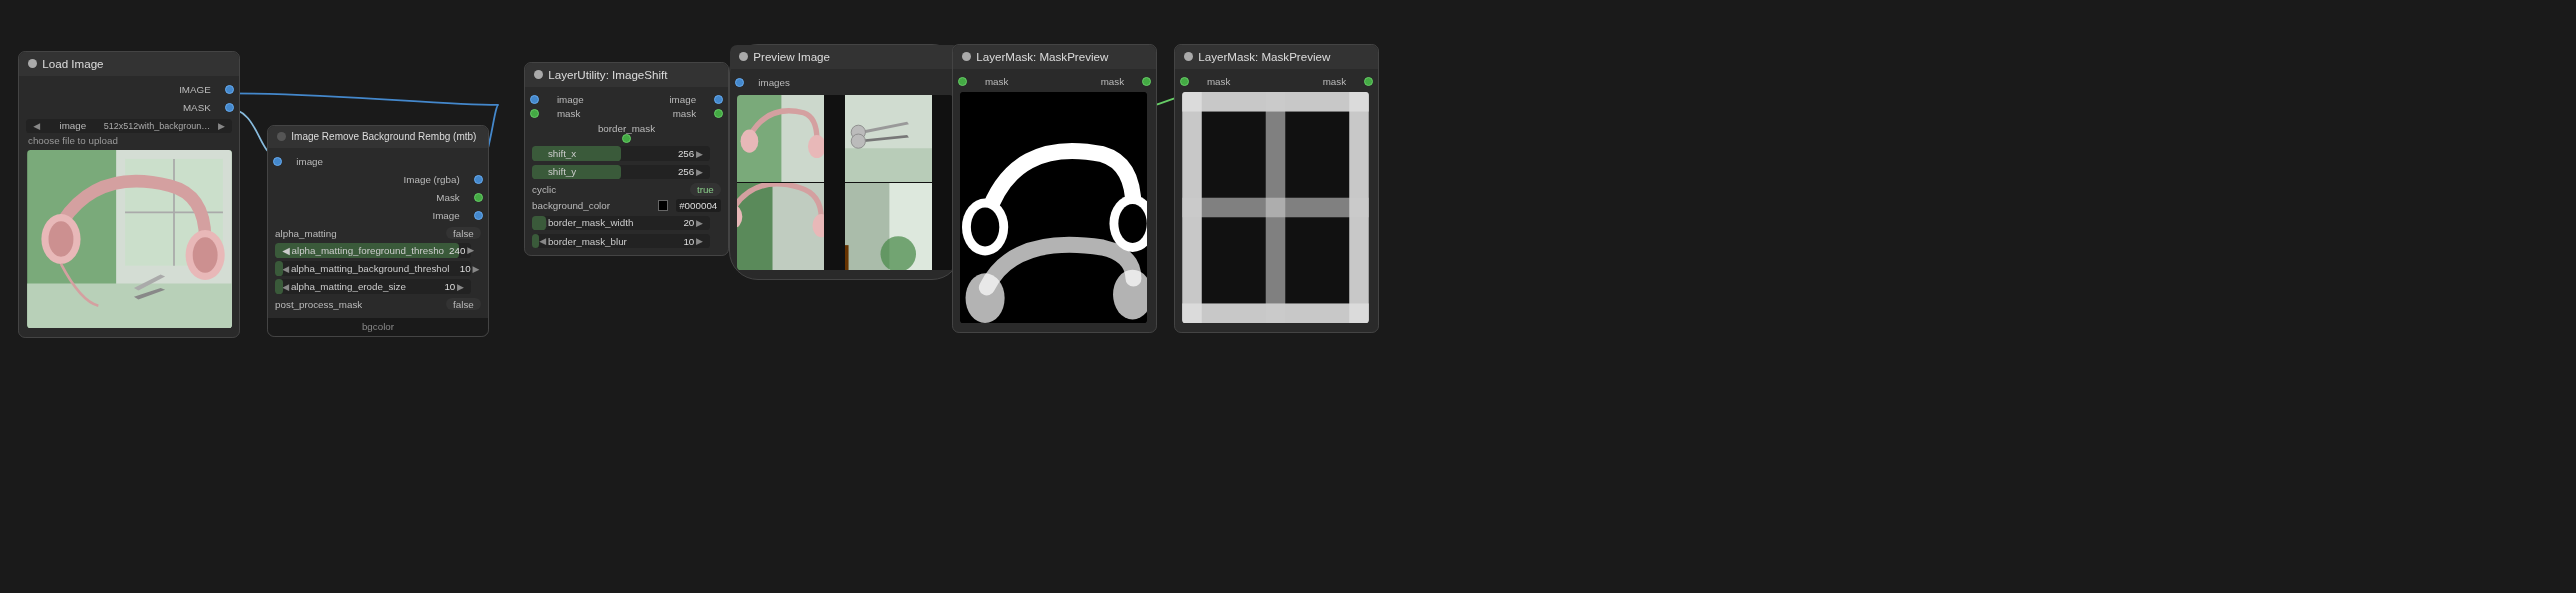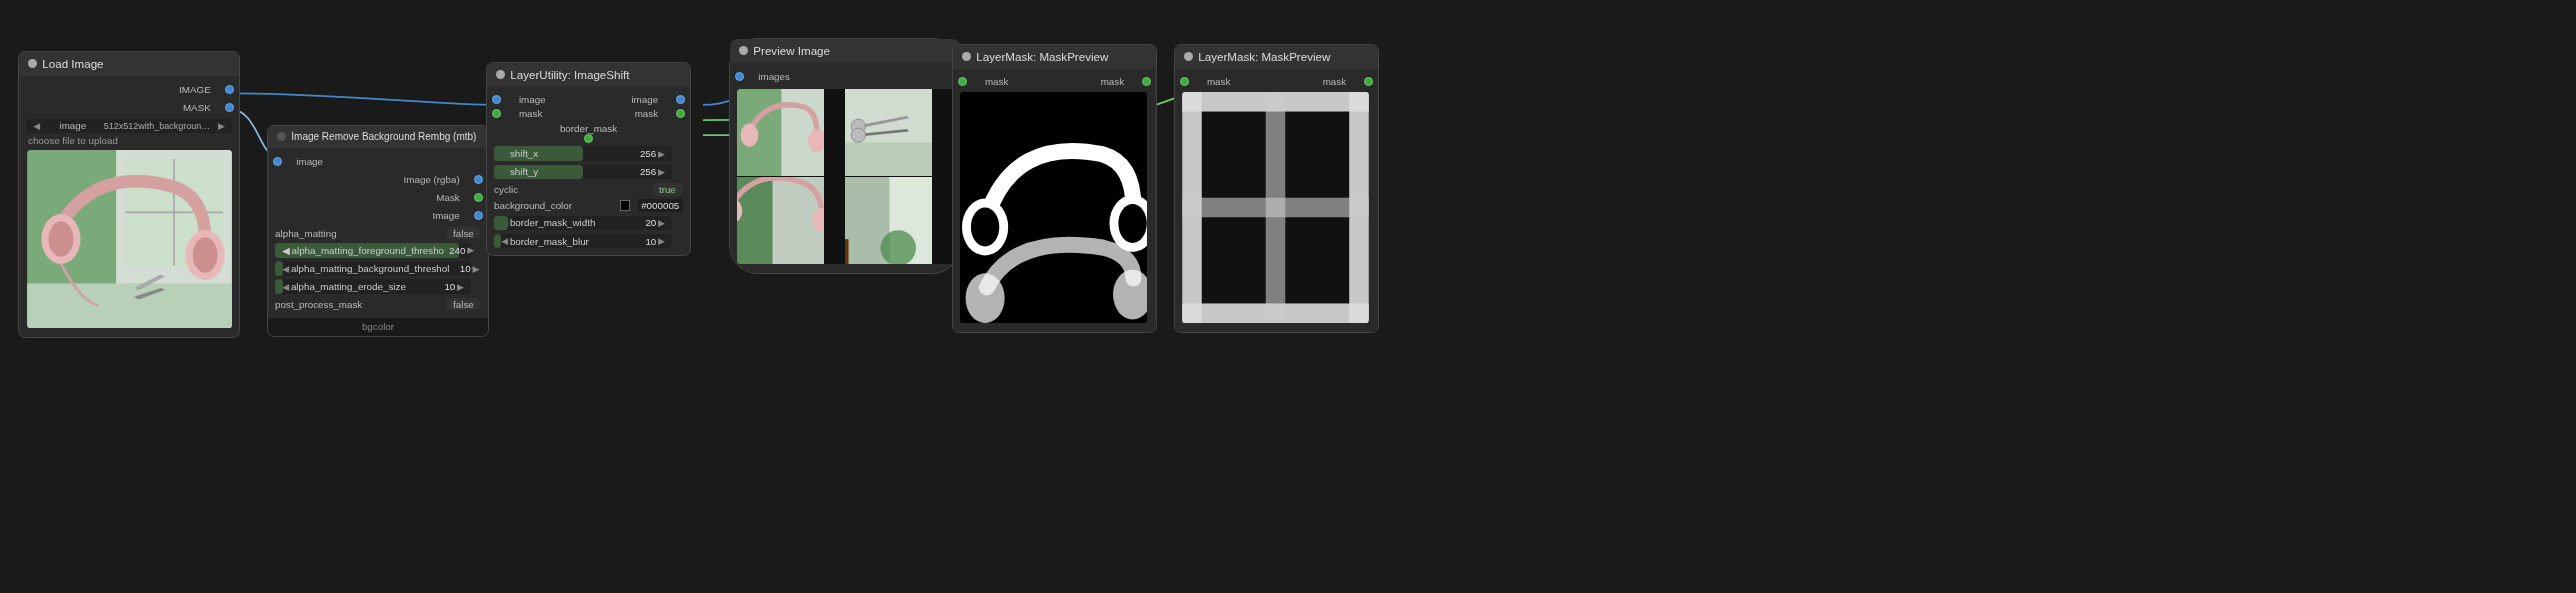--- a/index.html
+++ b/index.html
@@ -365,21 +365,21 @@
         </div>
       </div>
       <div class="field-row">
         <span class="field-label">post_process_mask</span>
         <span class="field-bool">false</span>
       </div>
     </div>
     <div class="node-footer">bgcolor</div>
   </div>
 
-  <div class="node" style="left:486px; top:62px; width:205px;">
+  <div class="node" style="left:524px; top:62px; width:205px;">
     <div class="node-header">
       <span class="node-dot active"></span>
       <span>LayerUtility: ImageShift</span>
     </div>
     <div class="node-body">
 
       <div style="display:flex; justify-content:space-between; align-items:center; padding:1.8px 5.3px;">
         <div style="display:flex; align-items:center; gap:3.6px;">
           <span class="port-connector blue"></span>
           <span class="port-label">image</span>
@@ -422,21 +422,21 @@
           <span class="arrow-btn">▶</span>
         </div>
       </div>
       <div class="field-row">
         <span class="field-label">cyclic</span>
         <span class="field-bool true">true</span>
       </div>
       <div class="field-row">
         <span class="field-label">background_color</span>
         <span style="display:inline-block; width:10.7px; height:10.7px; background:#000; border:0.9px solid #666; margin-right:3.6px;"></span>
-        <span class="field-value">#000005</span>
+        <span class="field-value">#000004</span>
       </div>
       <div class="field-row">
         <div class="slider-field" style="width:178px;">
           <div class="slider-fill" style="width:8%;"></div>
           <span class="arrow-btn">◀</span>
           <span class="slider-label">border_mask_width</span>
           <span class="slider-value">20</span>
           <span class="arrow-btn">▶</span>
         </div>
       </div>
@@ -445,21 +445,21 @@
           <div class="slider-fill" style="width:4%;"></div>
           <span class="arrow-btn">◀</span>
           <span class="slider-label">border_mask_blur</span>
           <span class="slider-value">10</span>
           <span class="arrow-btn">▶</span>
         </div>
       </div>
     </div>
   </div>
 
-  <div class="node" style="left:729px; top:38px; width:232px;border-radius:29px;">
+  <div class="node" style="left:729px; top:44px; width:232px;border-radius:29px;">
     <div class="node-header">
       <span class="node-dot active"></span>
       <span>Preview Image</span>
     </div>
     <div class="node-body">
 
       <div class="port-row left">
         <span class="port-connector blue"></span>
         <span class="port-label">images</span>
       </div>

